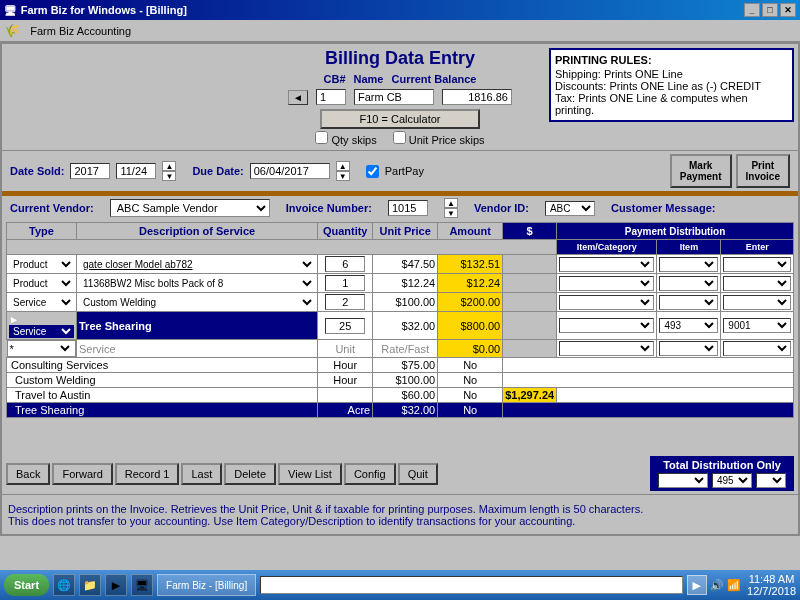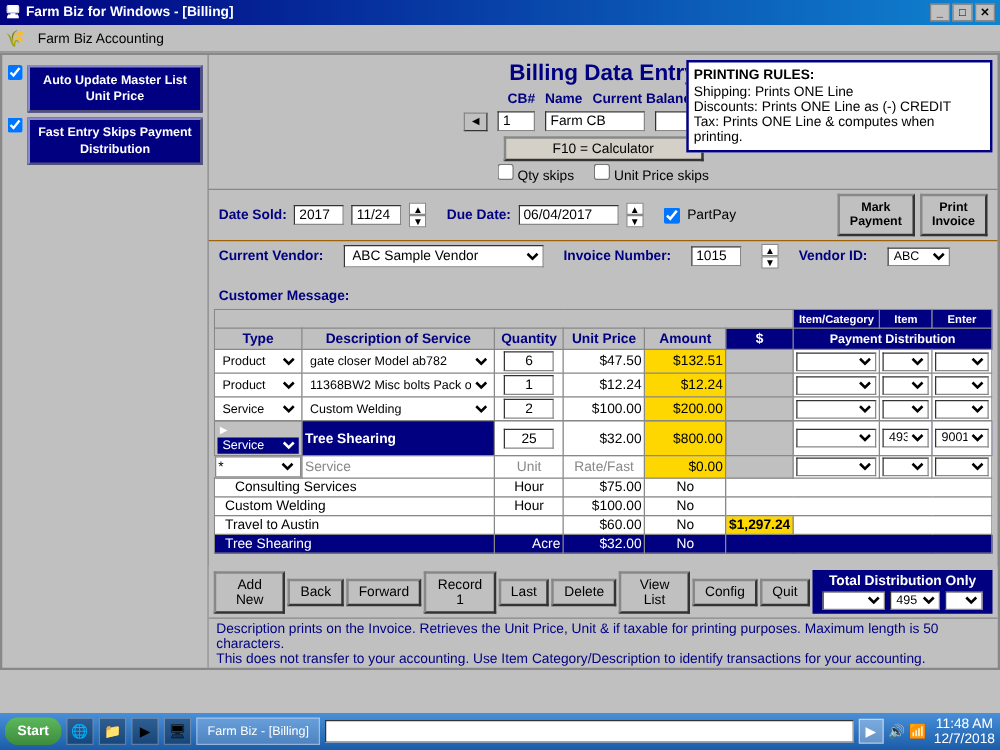--- a/index.html
+++ b/index.html
@@ -316,30 +316,20 @@
 </div>
 
 <div class="menu-bar">
   <span style="font-size:13px; margin-right:4px;">🌾</span>
   <span class="menu-item">Farm Biz Accounting</span>
 </div>
 
 <div class="main-window">
   <div class="content">
 
-    <div class="left-panel">
-      <div class="checkbox-row">
-        <input type="checkbox" class="checkbox" checked="" style="">
-        <div class="blue-btn" style="flex:1; font-size:10px;">Auto Update Master List Unit Price</div>
-      </div>
-      <div class="checkbox-row">
-        <input type="checkbox" class="checkbox" checked="" style="">
-        <div class="blue-btn" style="flex:1; font-size:10px;">Fast Entry Skips Payment Distribution</div>
-      </div>
-    </div>
 
     <div class="right-content">
 
       <div class="header-area">
         <div class="main-title">Billing Data Entry</div>
 
         <div class="cb-row">
           <span class="cb-label">CB#</span>
           <span class="cb-label">Name</span>
           <span class="cb-label">Current Balance</span>
@@ -365,21 +355,21 @@
         </div>
 
         <div class="printing-rules">
           <div class="printing-rules-title">PRINTING RULES:</div>
           <div>Shipping: Prints ONE Line</div>
           <div>Discounts: Prints ONE Line as (-) CREDIT</div>
           <div>Tax: Prints ONE Line &amp; computes when printing.</div>
         </div>
       </div>
 
-      <div class="form-area" style="border-top:1px solid #888; border-bottom:1px solid #a16207; padding:3px 8px;">
+      <div class="form-area" style="border-top:1px solid #888; border-bottom:5px solid #a16207; padding:3px 8px;">
         <div class="form-row">
           <span class="form-label">Date Sold:</span>
           <input class="form-input" value="2017" style="width: 40px;">
           <input class="form-input" value="11/24" style="width: 40px;">
           <div class="spin-group">
               <button class="spinner-btn">▲</button>
               <button class="spinner-btn">▼</button>
             </div>
         </div>
         <div class="form-row">
@@ -415,41 +405,41 @@
           </div>
         <span class="form-label">Vendor ID:</span>
         <select class="select-sm" style="width:50px;"><option>ABC</option></select>
         <span class="form-label">Customer Message:</span>
       </div>
 
       <div class="table-area">
         <table class="billing-table">
           <thead>
             <tr>
-              <th colspan="6" style="background:#c0c0c0;"></th>
-              <th style="background:#000080; color:white; font-size:9px; text-align:center;">Item/Category</th>
-              <th style="background:#000080; color:white; font-size:9px; text-align:center;">Item</th>
-              <th style="background:#000080; color:white; font-size:9px; text-align:center;">Enter</th>
-            </tr>
-            <tr>
               <th style="width:70px;">Type</th>
               <th>Description of Service</th>
               <th style="width:55px;">Quantity</th>
               <th style="width:65px;">Unit Price</th>
               <th style="width:65px;">Amount</th>
               <th style="width:8px; background:#000080; color:white;">$</th>
 
               <th colspan="3" style="background:#000080; color:white; font-weight:bold; text-align:center; font-size:10px;">Payment Distribution</th>
             </tr>
+            <tr>
+              <th colspan="6" style="background:#c0c0c0;"></th>
+              <th style="background:#000080; color:white; font-size:9px; text-align:center;">Item/Category</th>
+              <th style="background:#000080; color:white; font-size:9px; text-align:center;">Item</th>
+              <th style="background:#000080; color:white; font-size:9px; text-align:center;">Enter</th>
+            </tr>
           </thead>
           <tbody>
 
             <tr>
               <td><select class="type-select"><option>Product</option></select></td>
-              <td><select class="desc-select" style="width:100%;"><option>gate closer Model ab782</option></select></td>
+              <td><select class="desc-select" style="width:100%;text-decoration:underline;"><option>gate closer Model ab782</option></select></td>
               <td style="text-align:center;"><input class="form-input" value="6" style="width: 40px; text-align: center;"></td>
               <td style="text-align:right;">$47.50</td>
               <td class="amount-cell" style="text-align:right;">$132.51</td>
               <td style="background:#c0c0c0;"></td>
               <td><select class="select-sm" style="width:100%;"><option></option></select></td>
               <td><select class="select-sm" style="width:100%;"><option></option></select></td>
               <td><select class="select-sm" style="width:100%;"><option></option></select></td>
             </tr>
 
             <tr>
@@ -500,21 +490,21 @@
               <td style="color:#888; text-align:center;">Unit</td>
               <td style="color:#888; text-align:center;">Rate/Fast</td>
               <td class="amount-cell" style="text-align:right;">$0.00</td>
               <td style="background:#c0c0c0;"></td>
               <td><select class="select-sm" style="width:100%;"><option></option></select></td>
               <td><select class="select-sm" style="width:100%;"><option></option></select></td>
               <td><select class="select-sm" style="width:100%;"><option></option></select></td>
             </tr>
 
             <tr style="background:#d4d0c8;">
-              <td colspan="2" style="padding-left:16px;">Consulting Services</td>
+              <td colspan="2" style="padding-left:4px;">Consulting Services</td>
               <td style="text-align:center;">Hour</td>
               <td style="text-align:right;">$75.00</td>
               <td style="text-align:center;">No</td>
               <td colspan="4"></td>
             </tr>
             <tr style="background:#d4d0c8;">
               <td colspan="2" style="padding-left:8px;">Custom Welding</td>
               <td style="text-align:center;">Hour</td>
               <td style="text-align:right;">$100.00</td>
               <td style="text-align:center;">No</td>
@@ -533,21 +523,20 @@
               <td style="text-align:right; background:#000080; color:white;">Acre</td>
               <td style="text-align:right; background:#000080; color:white;">$32.00</td>
               <td style="text-align:center; background:#000080; color:white;">No</td>
               <td colspan="4" style="background:#000080;"></td>
             </tr>
           </tbody>
         </table>
       </div>
 
       <div style="display:flex; align-items:center; padding:3px 4px; background:#c0c0c0; gap:2px;">
-        <button class="bottom-btn">Add New</button>
         <button class="bottom-btn">Back</button>
         <button class="bottom-btn">Forward</button>
         <button class="bottom-btn">Record 1</button>
         <button class="bottom-btn">Last</button>
         <button class="bottom-btn">Delete</button>
         <button class="bottom-btn">View List</button>
         <button class="bottom-btn">Config</button>
         <button class="bottom-btn">Quit</button>
 
         <div style="margin-left:auto; background:#000080; color:white; padding:3px 8px; text-align:center; font-size:10px; font-weight:bold;">

